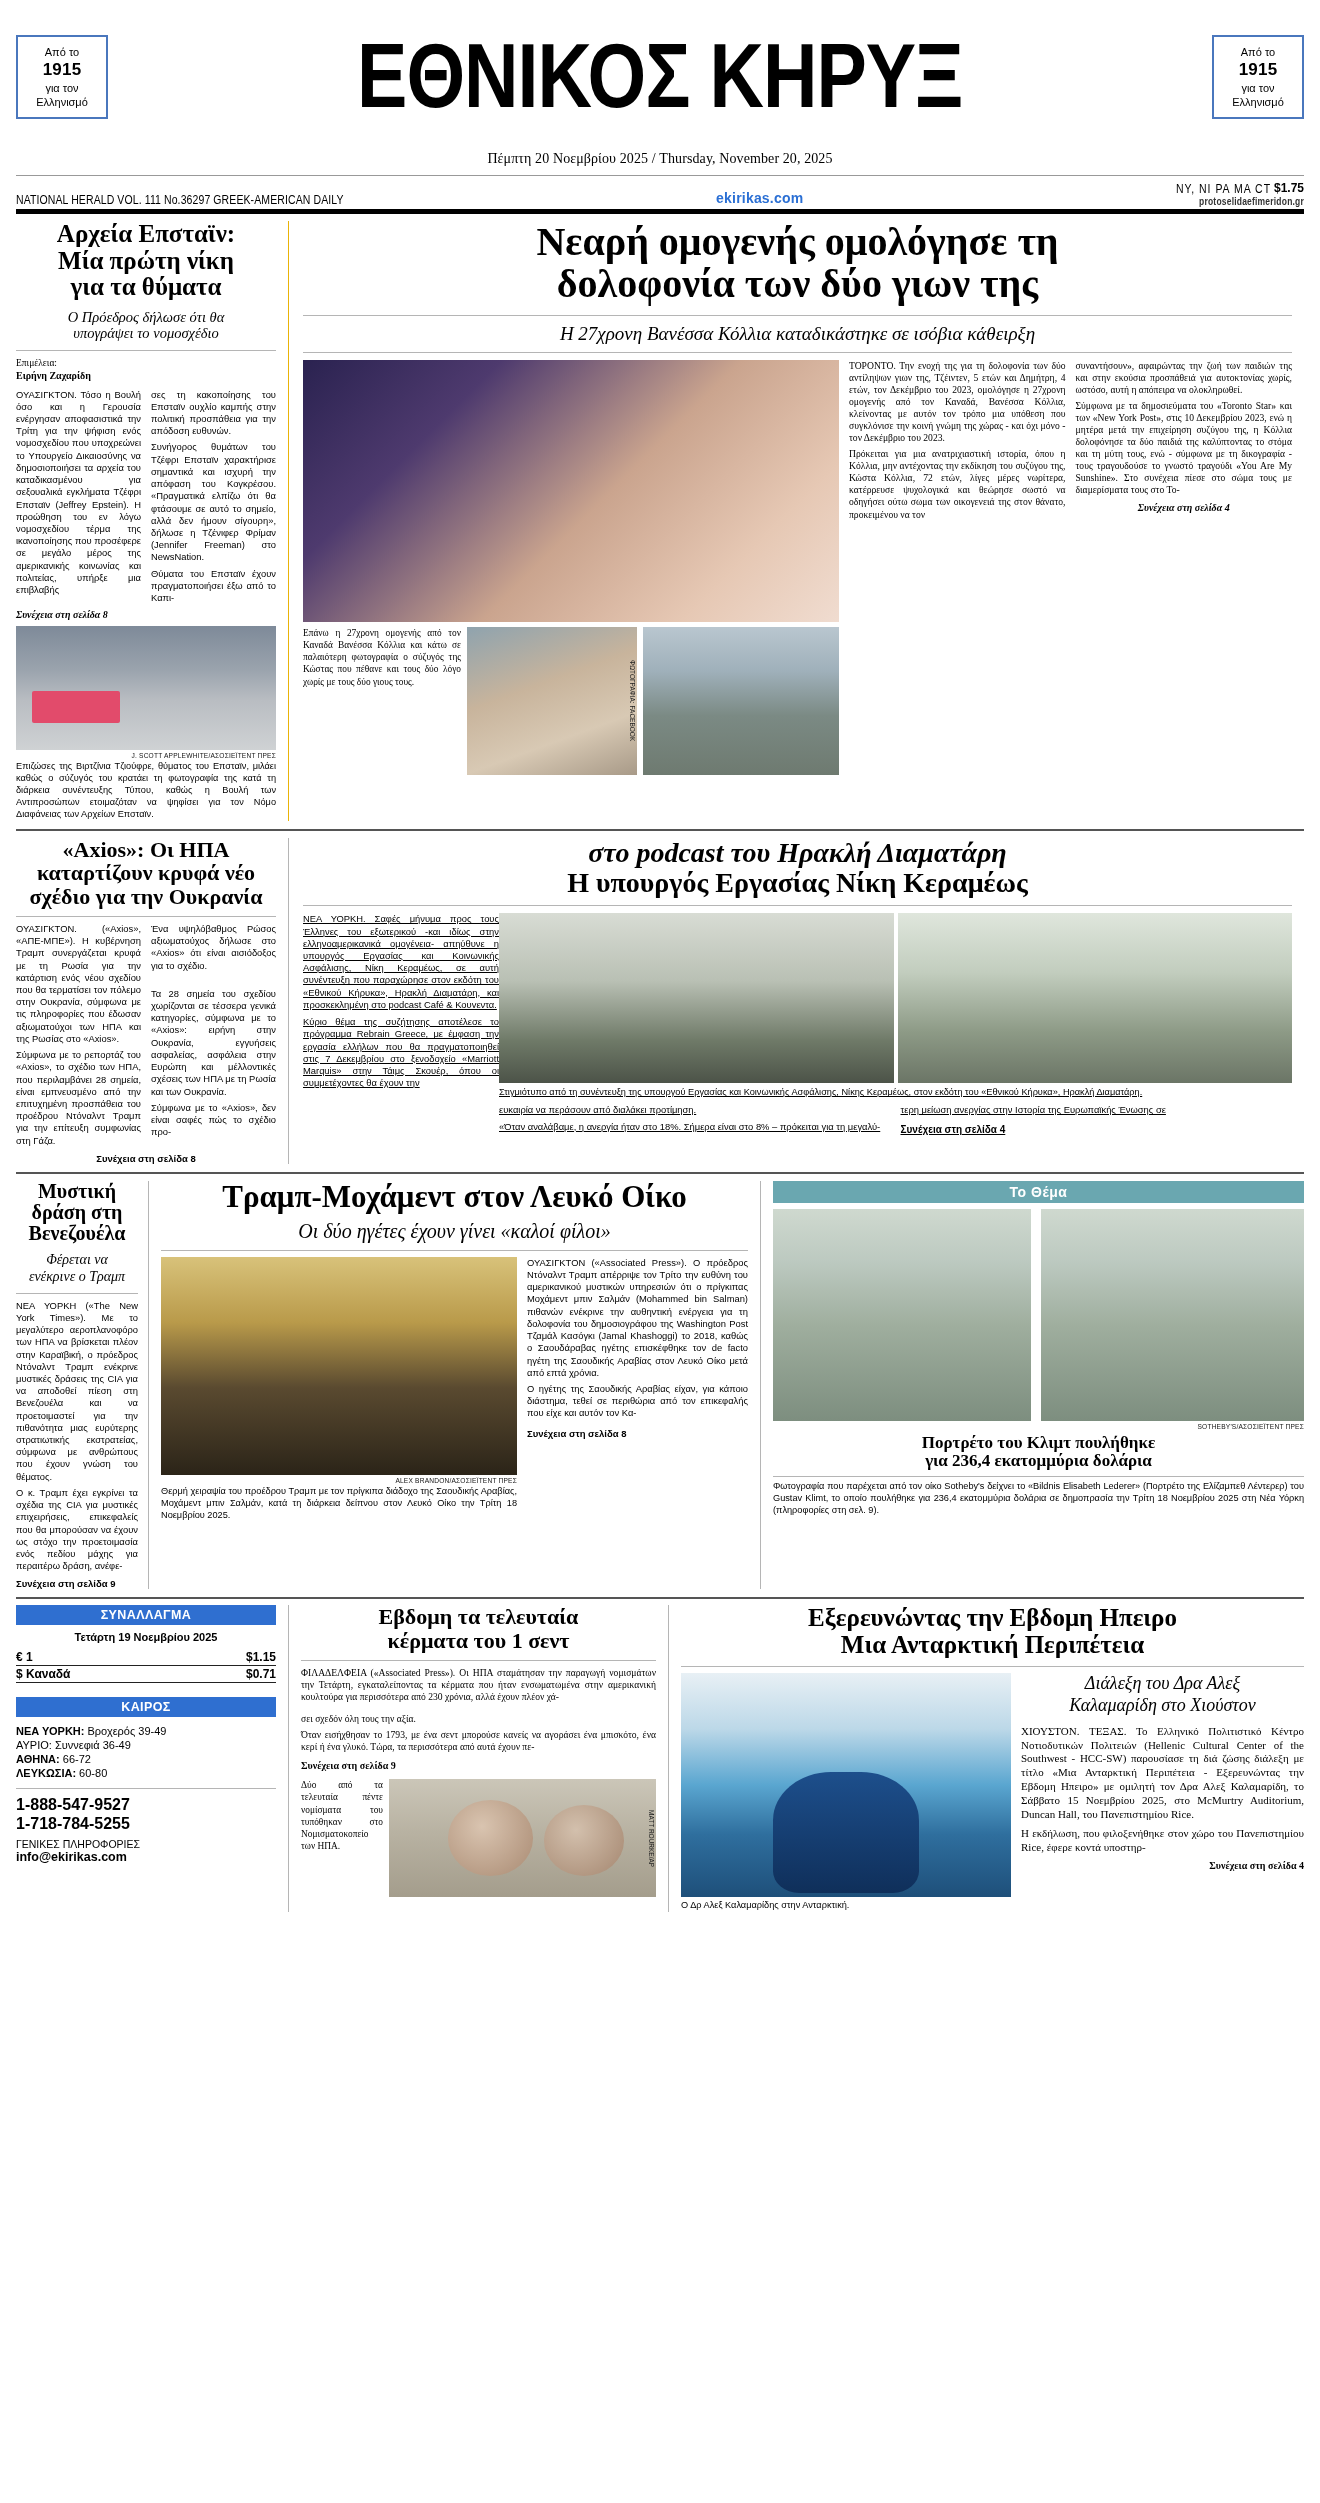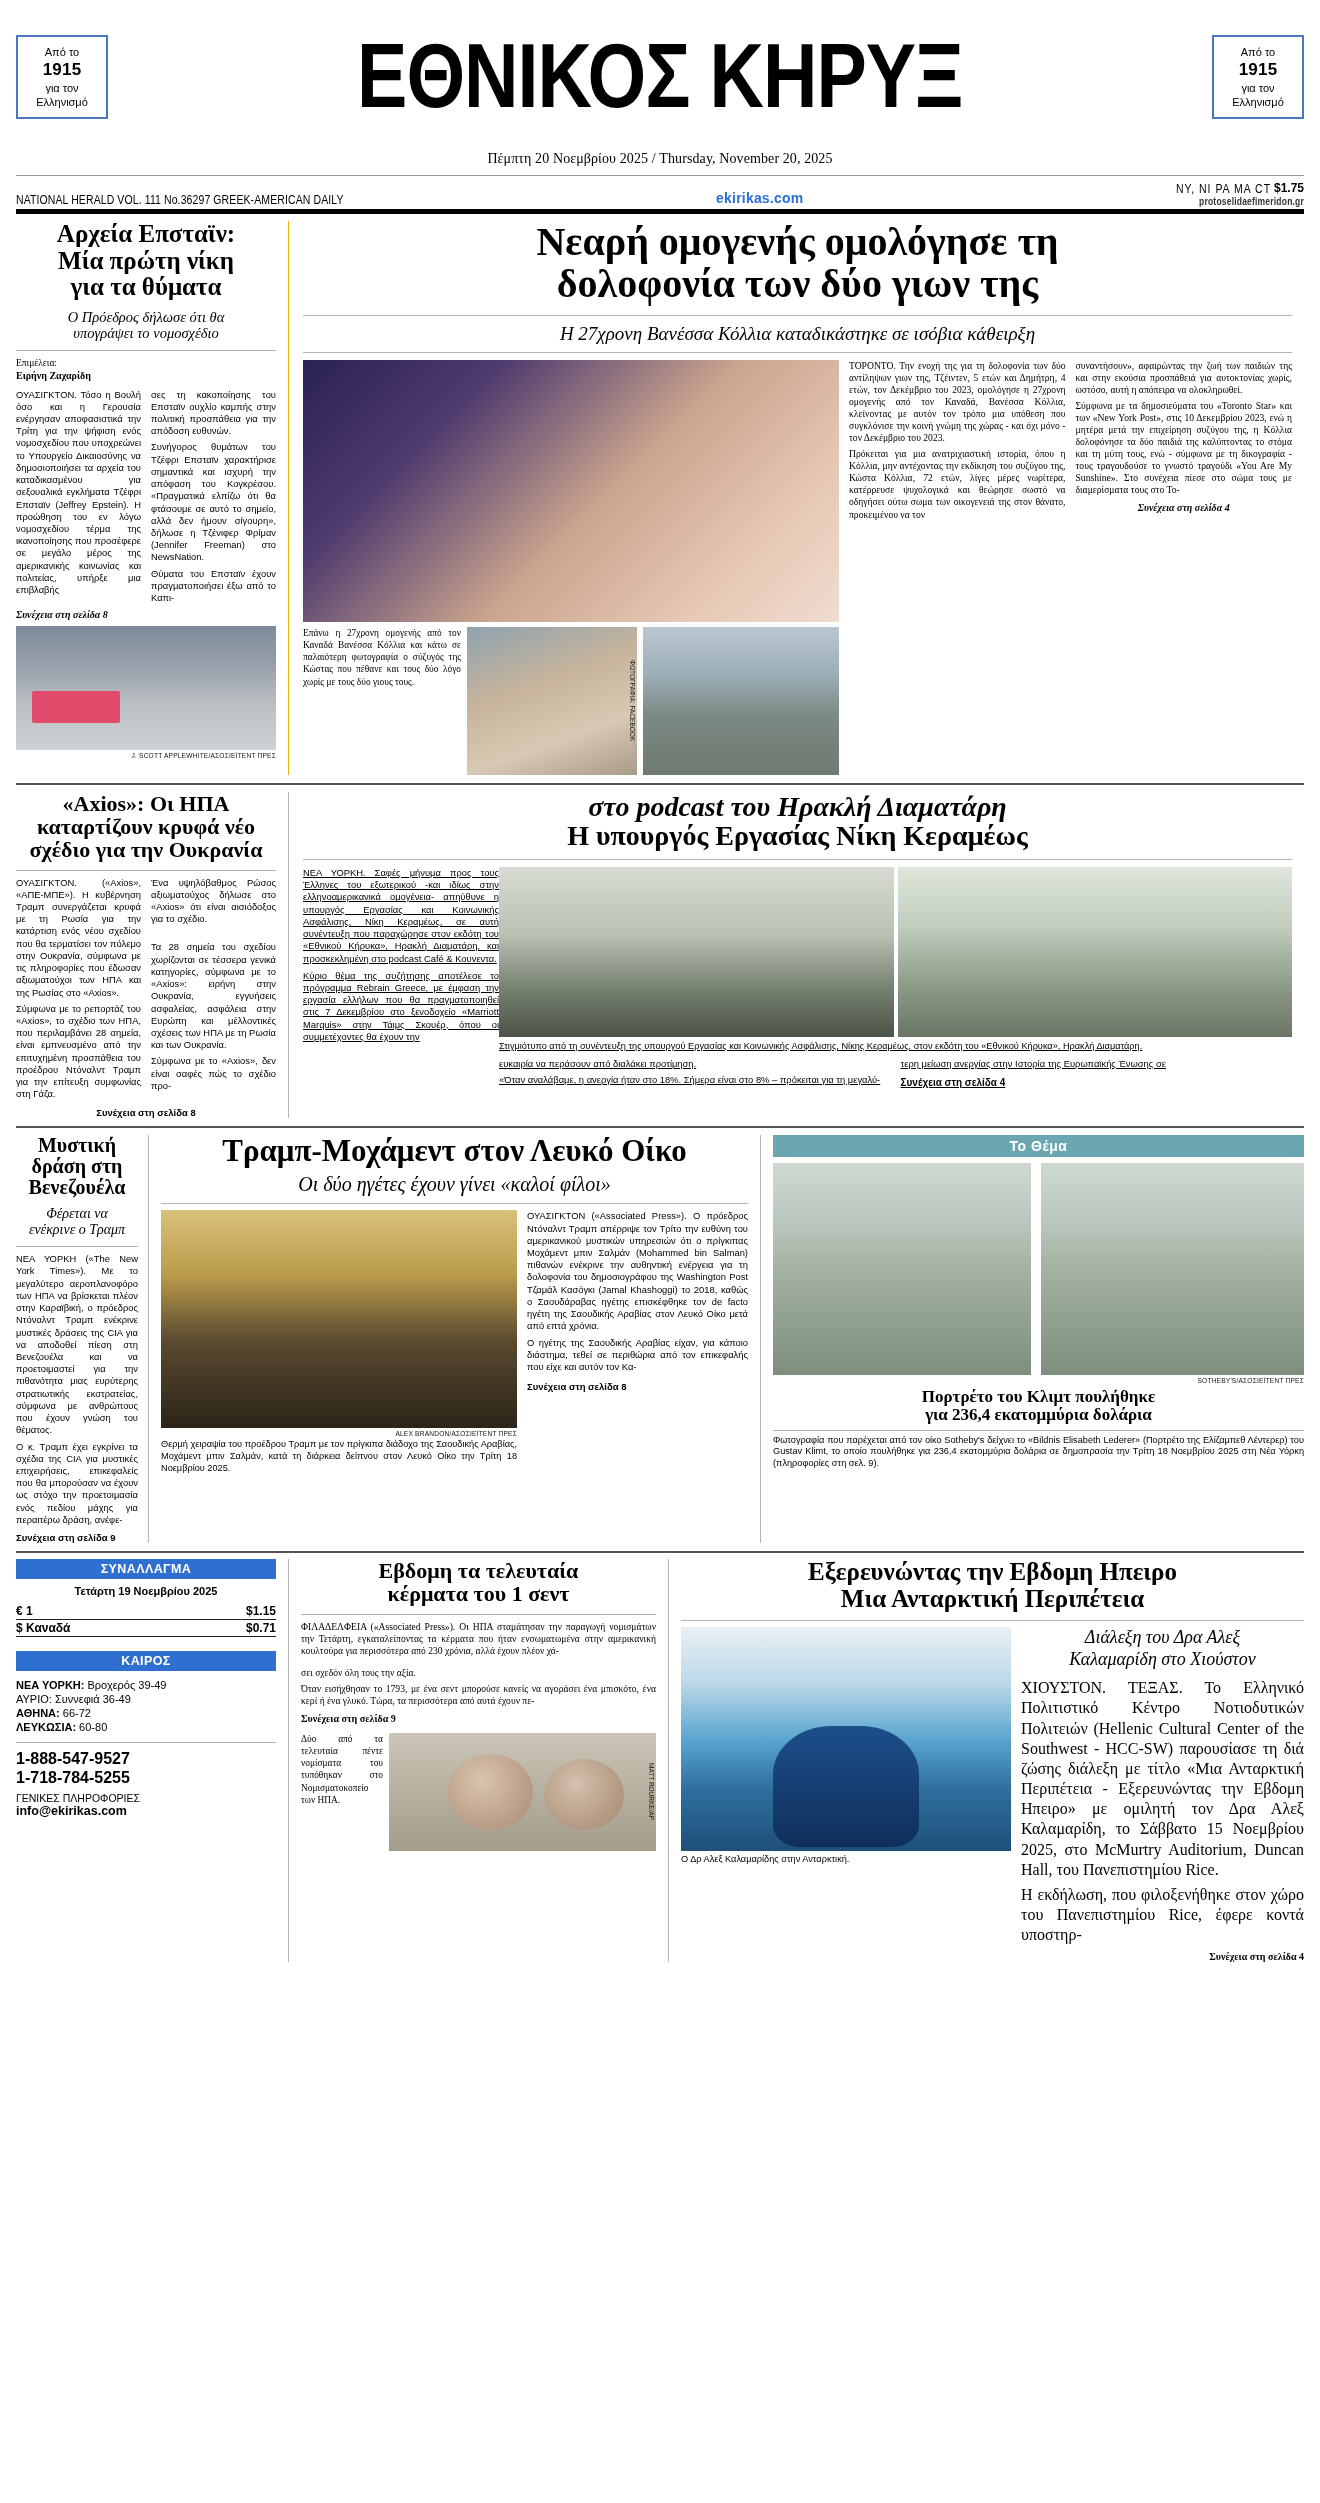--- a/index.html
+++ b/index.html
@@ -191,20 +191,21 @@
       </div>
 
       <div class="cont" style="font-style:italic;font-family:'Liberation Serif',serif;">Συνέχεια στη σελίδα 8</div>
 
       <div class="photo ph-epstein" style="height:124px;margin-top:6px;">
         <div style="position:absolute;left:8%;top:54%;width:32%;height:22%;background:#e2475f;color:#fff;
                     font-family:'Liberation Sans',sans-serif;font-size:6.5px;font-weight:bold;
                     display:flex;align-items:center;justify-content:center;text-align:center;line-height:1.1;">EPSTEIN FILES TRANSPARENCY ACT</div>
       </div>
       <div class="credit">J. SCOTT APPLEWHITE/ΑΣΟΣΙΕΪΤΕΝΤ ΠΡΕΣ</div>
+      <div class="caption" style="margin-top:2px;">Επιζώσες της Βιρτζίνια Τζιούφρε, θύματος του Επσταϊν, μιλάει καθώς ο σύζυγός του κρατάει τη φωτογραφία της κατά τη διάρκεια συνέντευξης Τύπου, καθώς η Βουλή των Αντιπροσώπων ετοιμαζόταν να ψηφίσει για τον Νόμο Διαφάνειας των Αρχείων Επσταϊν.</div>
     </div>
 
     <div class="zA-right">
       <div class="hl-serif" style="font-size:40px;">
         <div>Νεαρή ομογενής ομολόγησε τη</div>
         <div>δολοφονία των δύο γιων της</div>
       </div>
       <div class="hr-thin" style="margin:9px 0 7px;"></div>
       <div class="kicker-ital" style="font-size:19px;">Η 27χρονη Βανέσσα Κόλλια καταδικάστηκε σε ισόβια κάθειρξη</div>
       <div class="hr-thin" style="margin:7px 0 7px;"></div>
@@ -439,21 +440,21 @@
             <div style="position:absolute;left:28%;bottom:2%;width:44%;height:54%;
                         background:linear-gradient(180deg,#1d4f8c,#0f2f5a);border-radius:40% 40% 18% 18%;"></div>
           </div>
           <div class="caption" style="margin-top:3px;">Ο Δρ Αλεξ Καλαμαρίδης στην Ανταρκτική.</div>
         </div>
         <div style="flex:1;">
           <div class="kicker-ital" style="font-size:18px;line-height:1.2;">
             <div>Διάλεξη του Δρα Αλεξ</div>
             <div>Καλαμαρίδη στο Χιούστον</div>
           </div>
-          <div class="body-txt" style="margin-top:8px;font-size:16px;">
+          <div class="body-txt" style="margin-top:8px;font-size:11px;">
             <p style="margin:0 0 5px;">ΧΙΟΥΣΤΟΝ. ΤΕΞΑΣ. Το Ελληνικό Πολιτιστικό Κέντρο Νοτιοδυτικών Πολιτειών (Hellenic Cultural Center of the Southwest - HCC-SW) παρουσίασε τη διά ζώσης διάλεξη με τίτλο «Μια Ανταρκτική Περιπέτεια - Εξερευνώντας την Εβδομη Ηπειρο» με ομιλητή τον Δρα Αλεξ Καλαμαρίδη, το Σάββατο 15 Νοεμβρίου 2025, στο McMurtry Auditorium, Duncan Hall, του Πανεπιστημίου Rice.</p>
             <p style="margin:0;">Η εκδήλωση, που φιλοξενήθηκε στον χώρο του Πανεπιστημίου Rice, έφερε κοντά υποστηρ-</p>
           </div>
           <div class="cont" style="margin-top:6px;text-align:right;">Συνέχεια στη σελίδα 4</div>
         </div>
       </div>
     </div>
   </div>
 
 </div>

